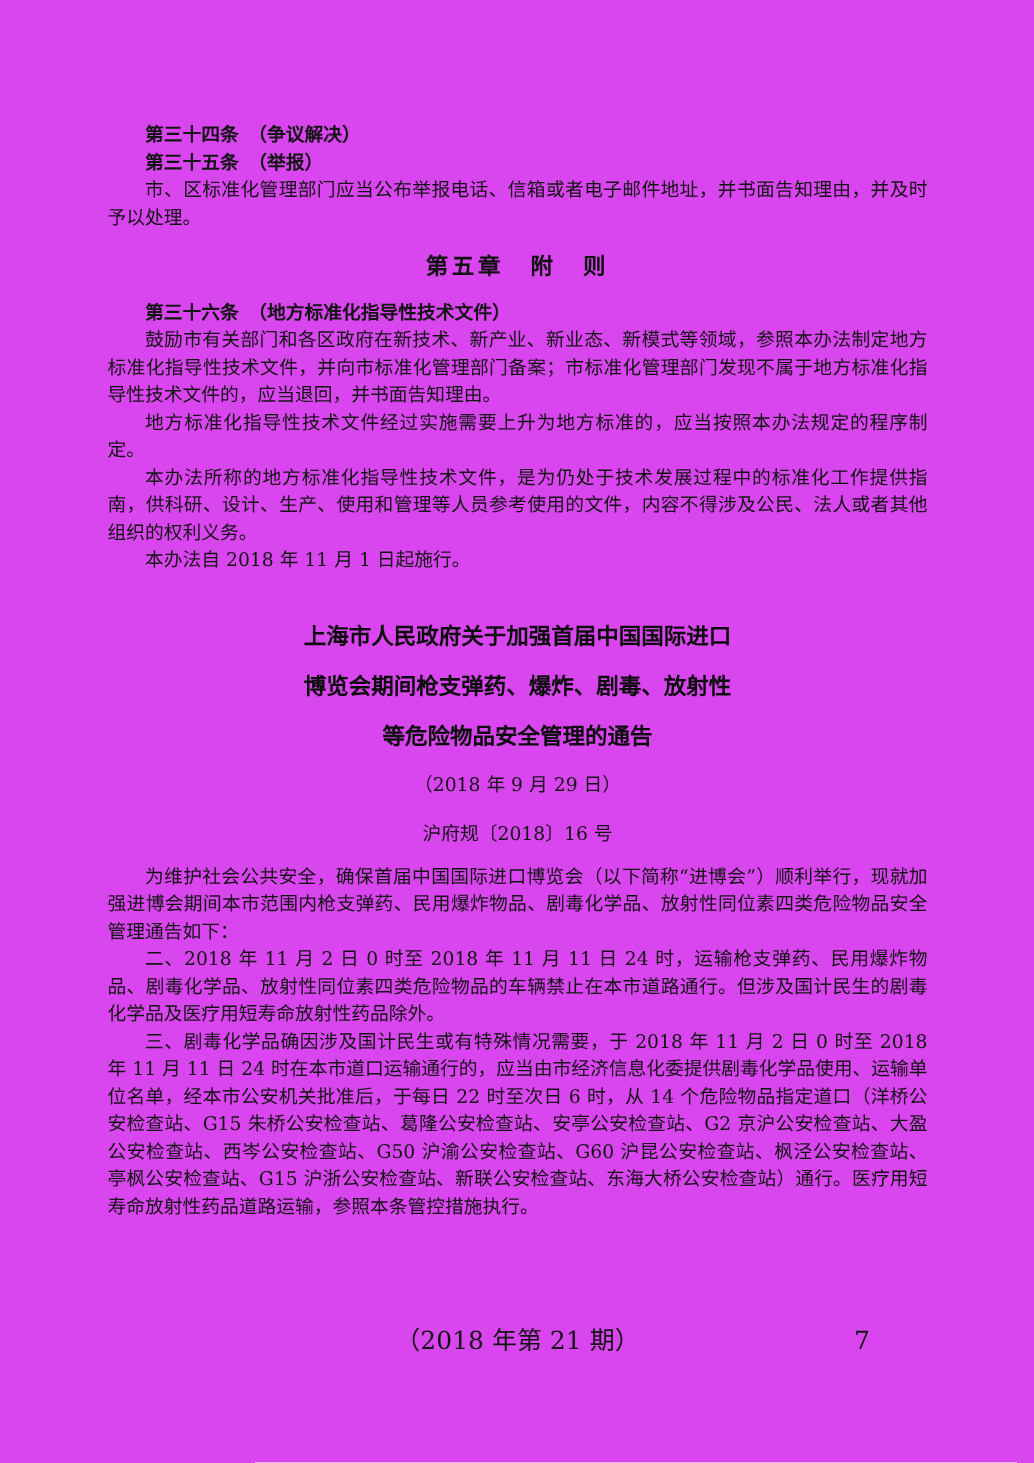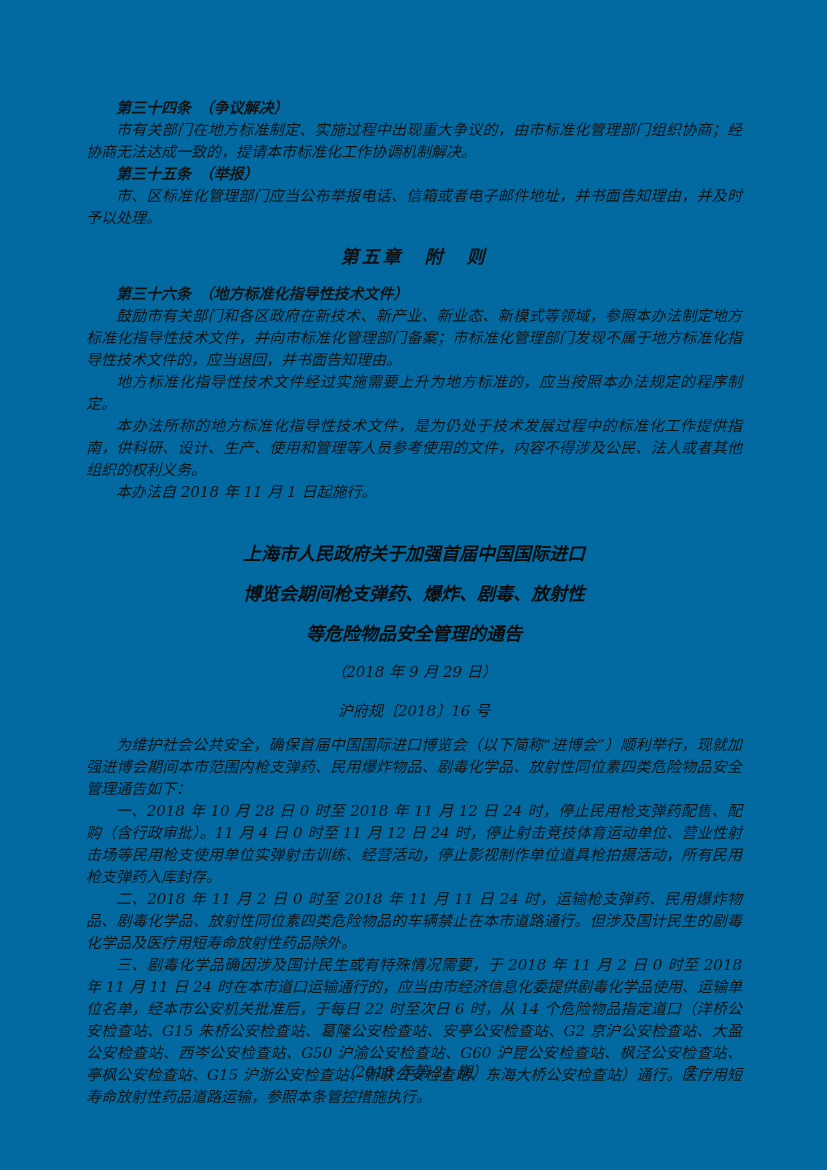--- a/index.html
+++ b/index.html
@@ -4,24 +4,23 @@
 <style>
   html, body {
     margin: 0;
     padding: 0;
     background: #ffffff;
   }
   .page {
     position: relative;
     width: 827px;
     height: 1170px;
-    background: #0369a1;
+    background: #d946ef;
     overflow: hidden;
     color: #141414;
-    font-style: italic;
   }
   .content {
     position: absolute;
     left: 86px;
     top: 97px;
     width: 656px;
   }
   .para {
     margin: 0;
     font-family: "DejaVu Serif", "Liberation Serif", serif;
@@ -73,40 +72,39 @@
     font-size: 15px;
     line-height: 22px;
     color: #141414;
   }
   .footer {
     position: absolute;
     left: 86px;
     top: 1061px;
     width: 656px;
     font-family: "DejaVu Serif", "Liberation Serif", serif;
-    font-size: 15px;
+    font-size: 20px;
     line-height: 22px;
     text-align: center;
     color: #141414;
   }
   .footer .footer-page-number {
     position: absolute;
     right: 46px;
     top: 0;
   }
 </style>
 </head>
 <body>
 
 <div class="page">
   <div class="content">
 
     <section>
       <p class="para head">第三十四条　（争议解决）</p>
-      <p class="para">市有关部门在地方标准制定、实施过程中出现重大争议的，由市标准化管理部门组织协商；经协商无法达成一致的，提请本市标准化工作协调机制解决。</p>
       <p class="para head">第三十五条　（举报）</p>
       <p class="para">市、区标准化管理部门应当公布举报电话、信箱或者电子邮件地址，并书面告知理由，并及时予以处理。</p>
 
       <h2 class="chapter">第五章　附　则</h2>
 
       <p class="para head">第三十六条　（地方标准化指导性技术文件）</p>
       <p class="para">鼓励市有关部门和各区政府在新技术、新产业、新业态、新模式等领域，参照本办法制定地方标准化指导性技术文件，并向市标准化管理部门备案；市标准化管理部门发现不属于地方标准化指导性技术文件的，应当退回，并书面告知理由。</p>
       <p class="para">地方标准化指导性技术文件经过实施需要上升为地方标准的，应当按照本办法规定的程序制定。</p>
       <p class="para">本办法所称的地方标准化指导性技术文件，是为仍处于技术发展过程中的标准化工作提供指南，供科研、设计、生产、使用和管理等人员参考使用的文件，内容不得涉及公民、法人或者其他组织的权利义务。</p>
       <p class="para">本办法自 2018 年 11 月 1 日起施行。</p>
@@ -115,21 +113,20 @@
     <section>
       <h1 class="doc-title">
         <span class="title-line">上海市人民政府关于加强首届中国国际进口</span>
         <span class="title-line">博览会期间枪支弹药、爆炸、剧毒、放射性</span>
         <span class="title-line">等危险物品安全管理的通告</span>
       </h1>
       <p class="doc-date">（2018 年 9 月 29 日）</p>
       <p class="doc-number">沪府规〔2018〕16 号</p>
 
       <p class="para">为维护社会公共安全，确保首届中国国际进口博览会（以下简称“进博会”）顺利举行，现就加强进博会期间本市范围内枪支弹药、民用爆炸物品、剧毒化学品、放射性同位素四类危险物品安全管理通告如下：</p>
-      <p class="para">一、2018 年 10 月 28 日 0 时至 2018 年 11 月 12 日 24 时，停止民用枪支弹药配售、配购（含行政审批）。11 月 4 日 0 时至 11 月 12 日 24 时，停止射击竞技体育运动单位、营业性射击场等民用枪支使用单位实弹射击训练、经营活动，停止影视制作单位道具枪拍摄活动，所有民用枪支弹药入库封存。</p>
       <p class="para">二、2018 年 11 月 2 日 0 时至 2018 年 11 月 11 日 24 时，运输枪支弹药、民用爆炸物品、剧毒化学品、放射性同位素四类危险物品的车辆禁止在本市道路通行。但涉及国计民生的剧毒化学品及医疗用短寿命放射性药品除外。</p>
       <p class="para">三、剧毒化学品确因涉及国计民生或有特殊情况需要，于 2018 年 11 月 2 日 0 时至 2018 年 11 月 11 日 24 时在本市道口运输通行的，应当由市经济信息化委提供剧毒化学品使用、运输单位名单，经本市公安机关批准后，于每日 22 时至次日 6 时，从 14 个危险物品指定道口（洋桥公安检查站、G15 朱桥公安检查站、葛隆公安检查站、安亭公安检查站、G2 京沪公安检查站、大盈公安检查站、西岑公安检查站、G50 沪渝公安检查站、G60 沪昆公安检查站、枫泾公安检查站、亭枫公安检查站、G15 沪浙公安检查站、新联公安检查站、东海大桥公安检查站）通行。医疗用短寿命放射性药品道路运输，参照本条管控措施执行。</p>
     </section>
 
   </div>
 
   <div class="footer">
     <span class="footer-issue">（2018 年第 21 期）</span>
     <span class="footer-page-number">7</span>
   </div>

